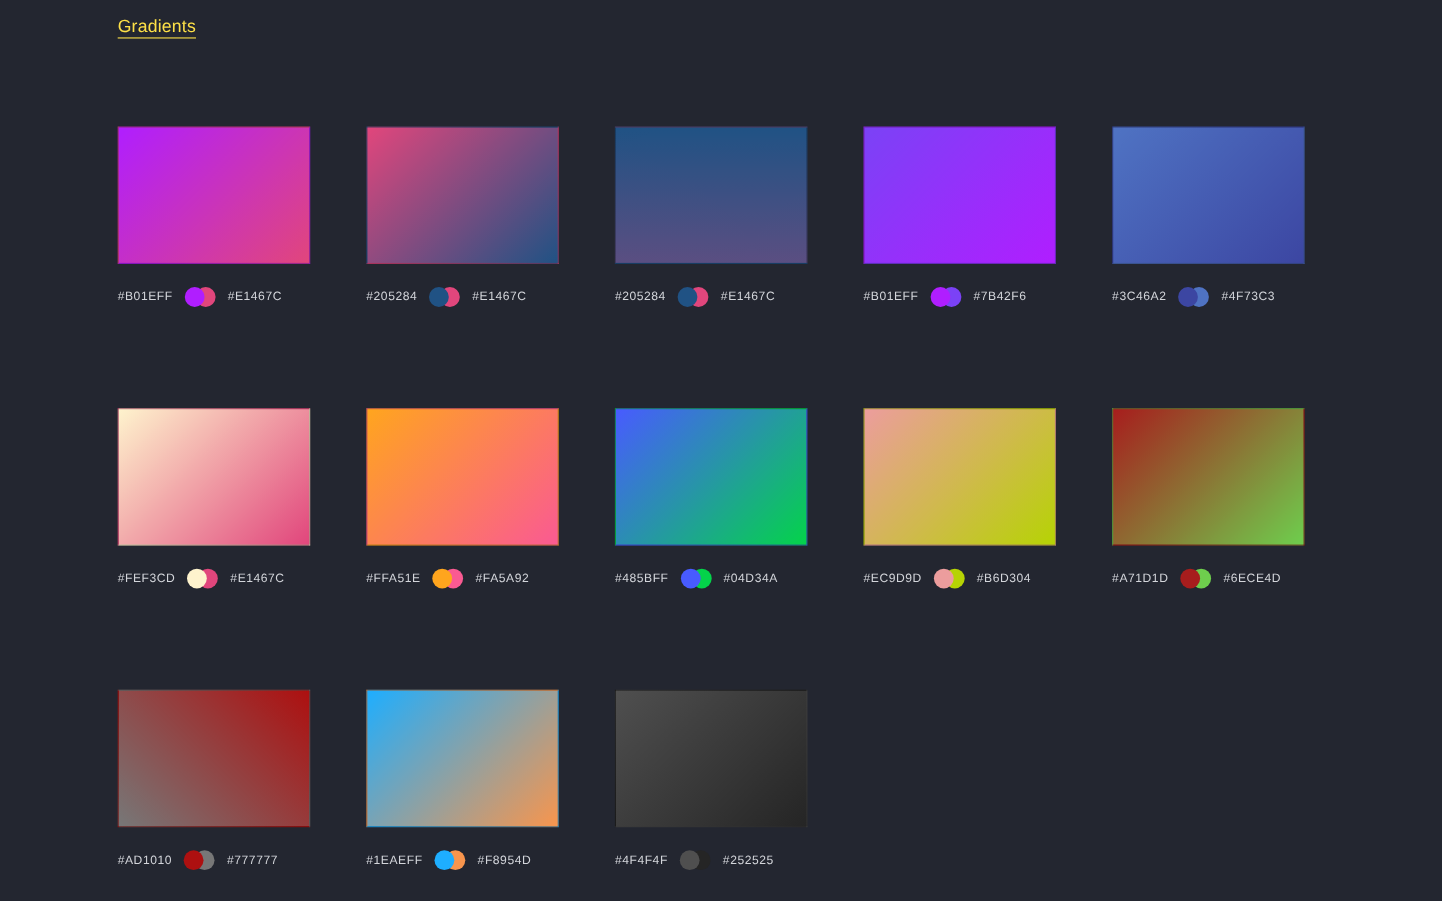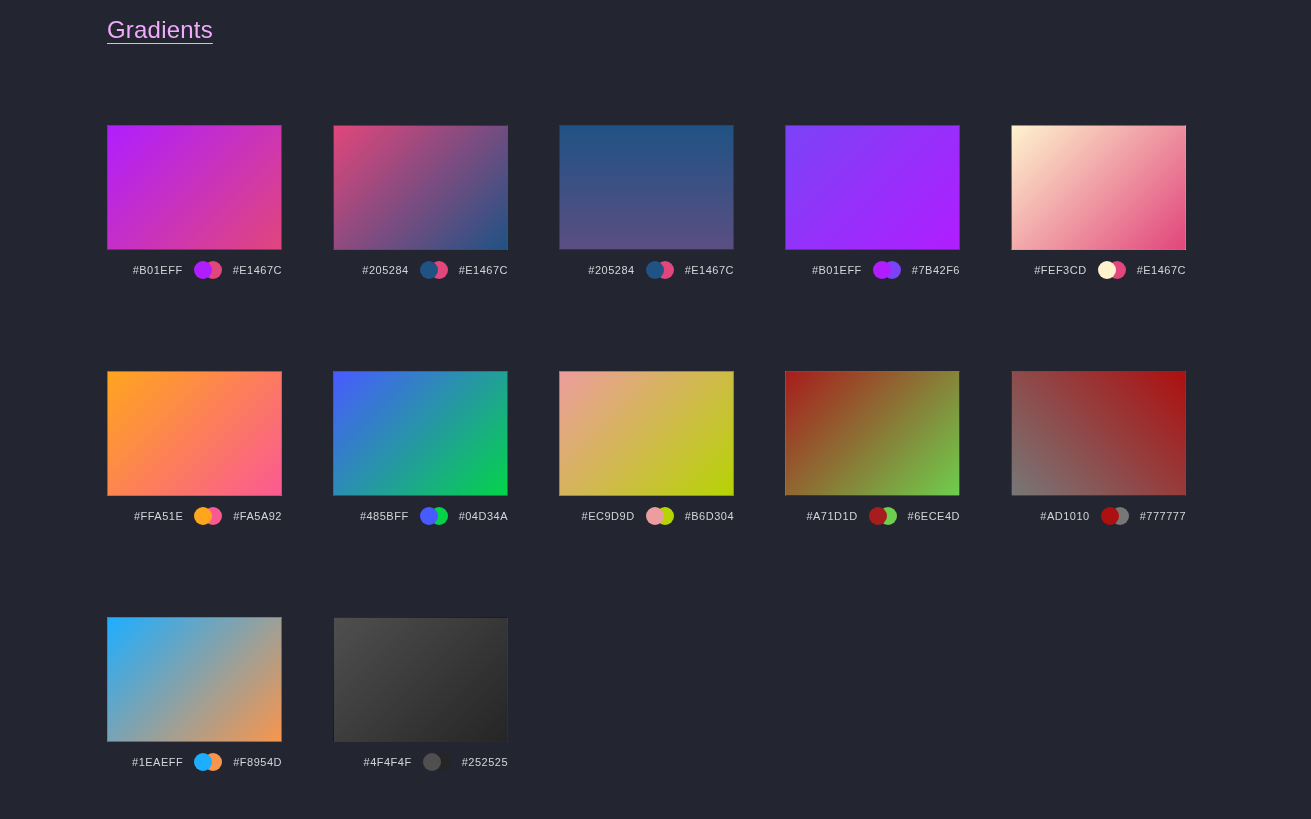--- a/index.html
+++ b/index.html
@@ -11,22 +11,22 @@
     height: 819px;
     background: #232630;
     font-family: "Liberation Sans", sans-serif;
     overflow: hidden;
   }
   .content {
     padding: 16px 0 0 107px;
   }
   .page-title {
     margin: 0;
-    color: #f0abfc;
-    font-size: 24px;
+    color: #fde047;
+    font-size: 16px;
     font-weight: 400;
     text-decoration: underline;
     text-underline-offset: 5px;
     text-decoration-thickness: 1px;
     letter-spacing: 0.2px;
     display: inline-block;
   }
   .grid {
     margin-top: 81px;
     display: grid;
@@ -35,28 +35,27 @@
     row-gap: 92px;
   }
   .card { width: 175px; }
   .swatch {
     width: 175px;
     height: 125px;
     box-sizing: border-box;
     border: 1px solid rgba(0,0,0,0.25);
   }
   .label {
-    margin-top: 11px;
+    margin-top: 21px;
     display: flex;
     align-items: center;
     color: #D3D5DA;
     font-size: 11px;
     letter-spacing: 0.5px;
     white-space: nowrap;
-    justify-content: flex-end;
   }
   .hex { display: inline-block; }
   .dots {
     position: relative;
     width: 28px;
     height: 18px;
     margin: 0 11px;
     flex: 0 0 auto;
   }
   .dot {
@@ -117,20 +116,31 @@
     <div class="label">
       <span class="hex hex-start">#B01EFF</span>
       <span class="dots">
         <span class="dot dot-end" style="background: rgb(123, 66, 246);"></span>
         <span class="dot dot-start" style="background: rgb(176, 30, 255);"></span>
       </span>
       <span class="hex hex-end">#7B42F6</span>
     </div>
   </div>
 
+  <div class="card">
+    <div class="swatch" style="background: linear-gradient(135deg, rgb(79, 115, 195) 0%, rgb(60, 70, 162) 100%);"></div>
+    <div class="label">
+      <span class="hex hex-start">#3C46A2</span>
+      <span class="dots">
+        <span class="dot dot-end" style="background: rgb(79, 115, 195);"></span>
+        <span class="dot dot-start" style="background: rgb(60, 70, 162);"></span>
+      </span>
+      <span class="hex hex-end">#4F73C3</span>
+    </div>
+  </div>
 
 
   <div class="card">
     <div class="swatch" style="background: linear-gradient(135deg, rgb(254, 243, 205) 0%, rgb(225, 70, 124) 100%);"></div>
     <div class="label">
       <span class="hex hex-start">#FEF3CD</span>
       <span class="dots">
         <span class="dot dot-end" style="background: rgb(225, 70, 124);"></span>
         <span class="dot dot-start" style="background: rgb(254, 243, 205);"></span>
       </span>

